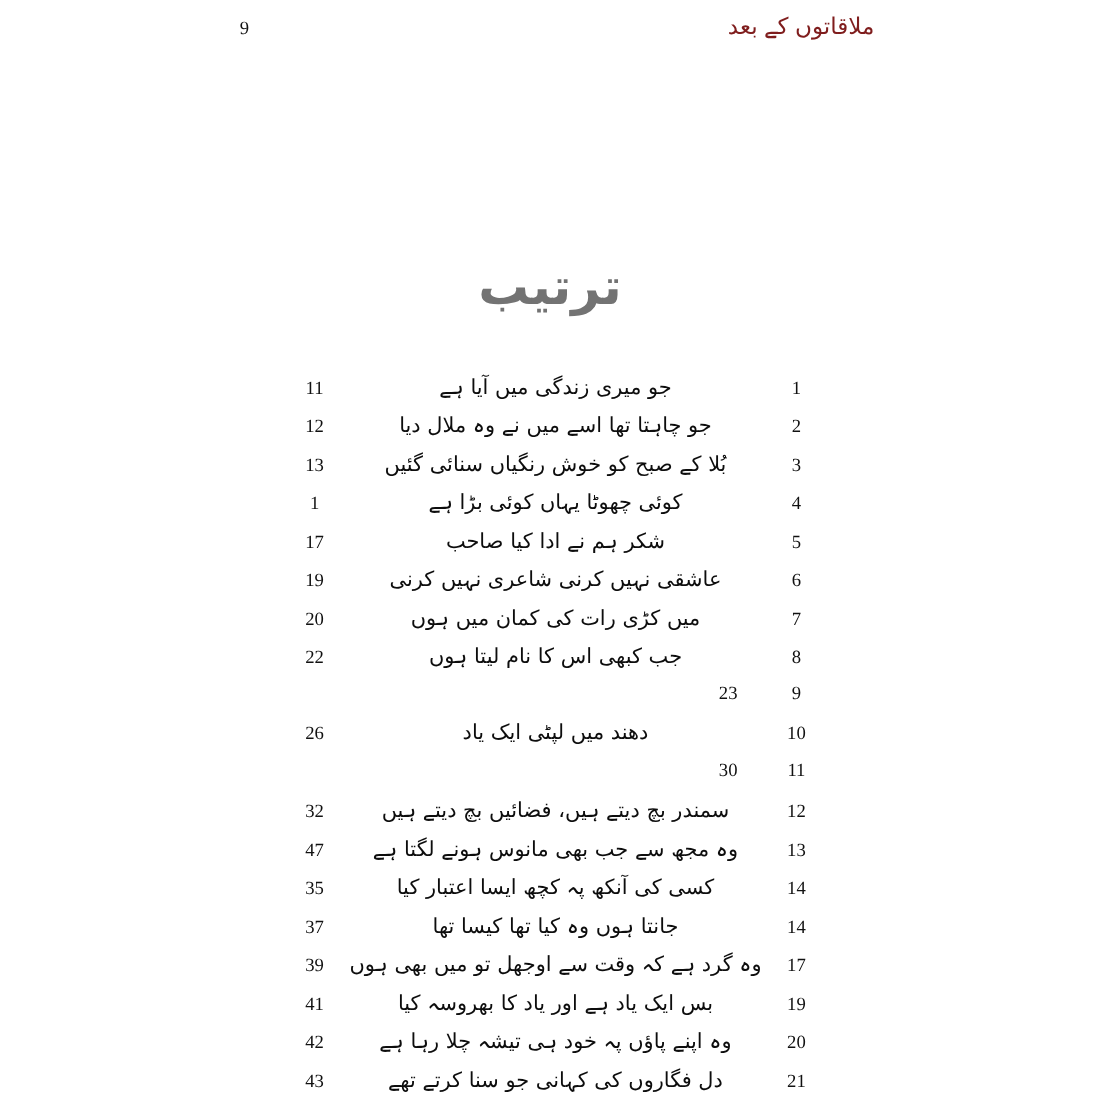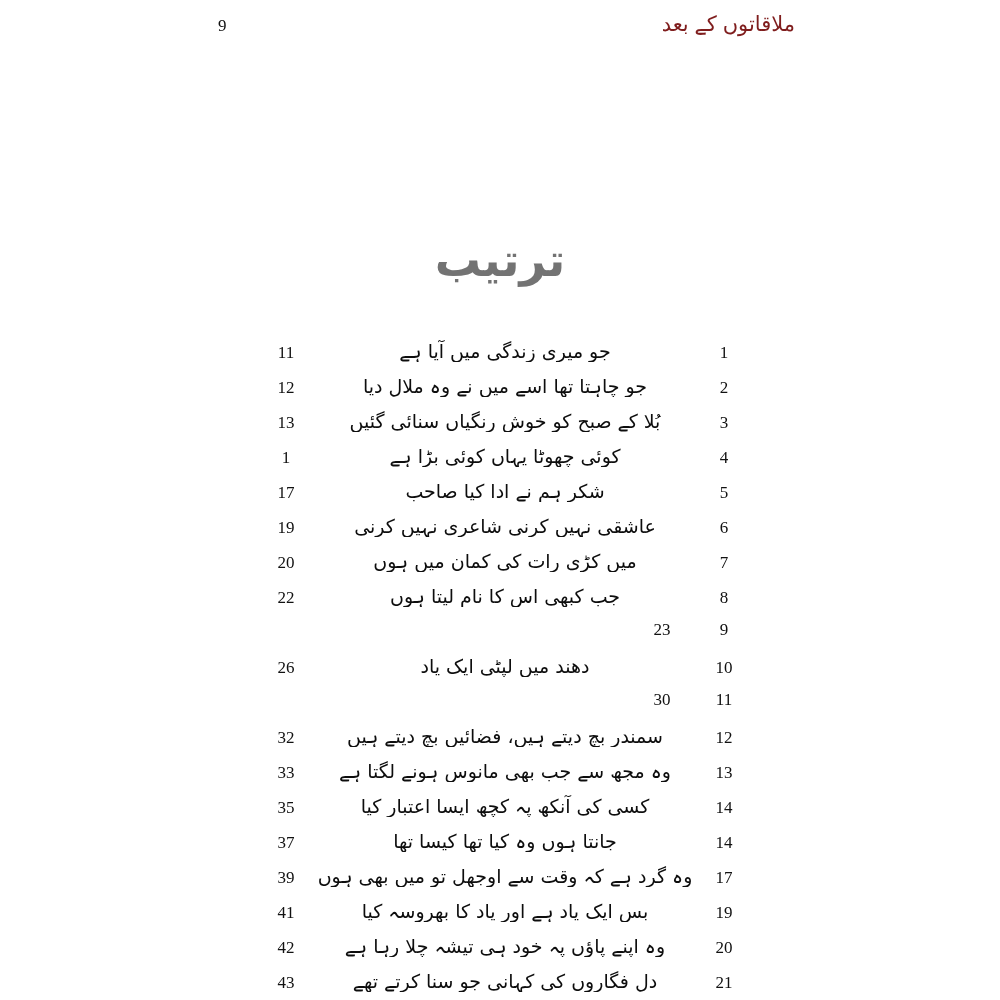--- a/index.html
+++ b/index.html
@@ -184,21 +184,21 @@
 
     <div class="toc-row">
       <div class="toc-index">12</div>
       <div class="toc-line">سمندر بچ دیتے ہیں، فضائیں بچ دیتے ہیں</div>
       <div class="toc-page">32</div>
     </div>
 
     <div class="toc-row">
       <div class="toc-index">13</div>
       <div class="toc-line">وہ مجھ سے جب بھی مانوس ہونے لگتا ہے</div>
-      <div class="toc-page">33</div>
+      <div class="toc-page">47</div>
     </div>
 
     <div class="toc-row">
       <div class="toc-index">14</div>
       <div class="toc-line">کسی کی آنکھ پہ کچھ ایسا اعتبار کیا</div>
       <div class="toc-page">35</div>
     </div>
 
     <div class="toc-row">
       <div class="toc-index">14</div>

